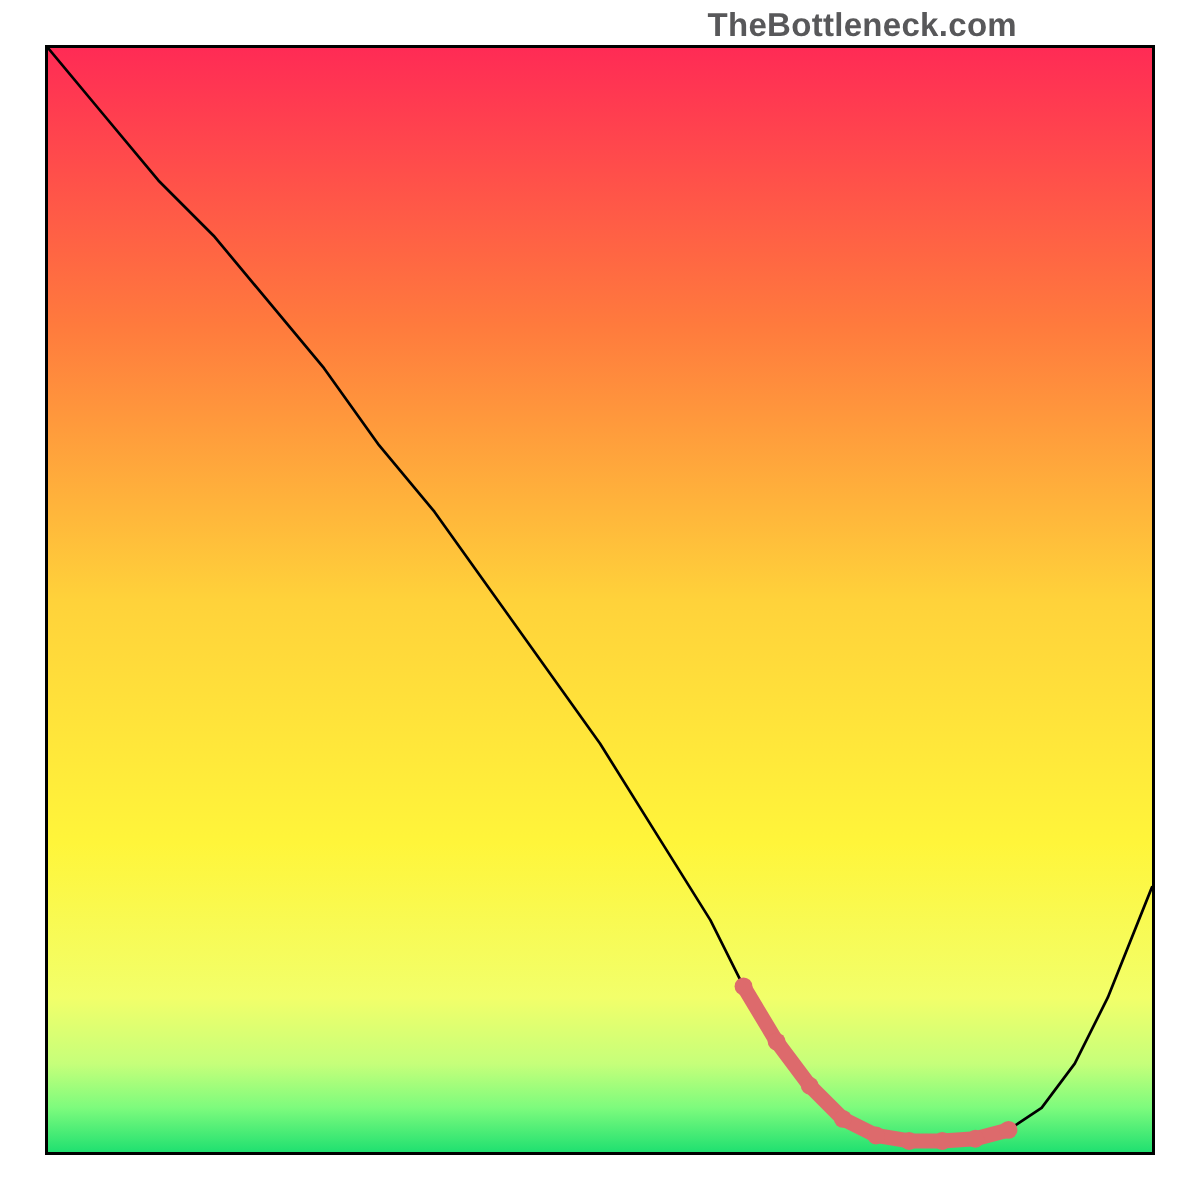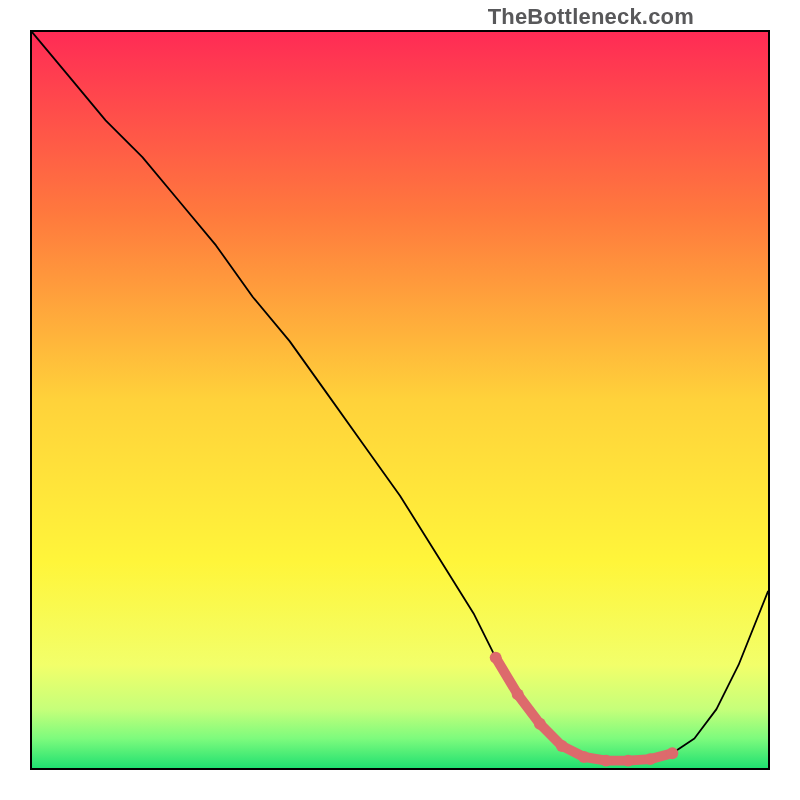--- a/index.html
+++ b/index.html
@@ -8,21 +8,20 @@
     width: 800px;
     height: 800px;
     background: #ffffff;
     overflow: hidden;
     font-family: Arial, Helvetica, sans-serif;
   }
   .stage {
     position: relative;
     width: 694px;
     height: 800px;
-    padding-left: 16px;
   }
   .watermark {
     position: absolute;
     top: 4px;
     right: 16px;
     color: #58585a;
     font-size: 22px;
     font-weight: 600;
     letter-spacing: 0.2px;
   }

